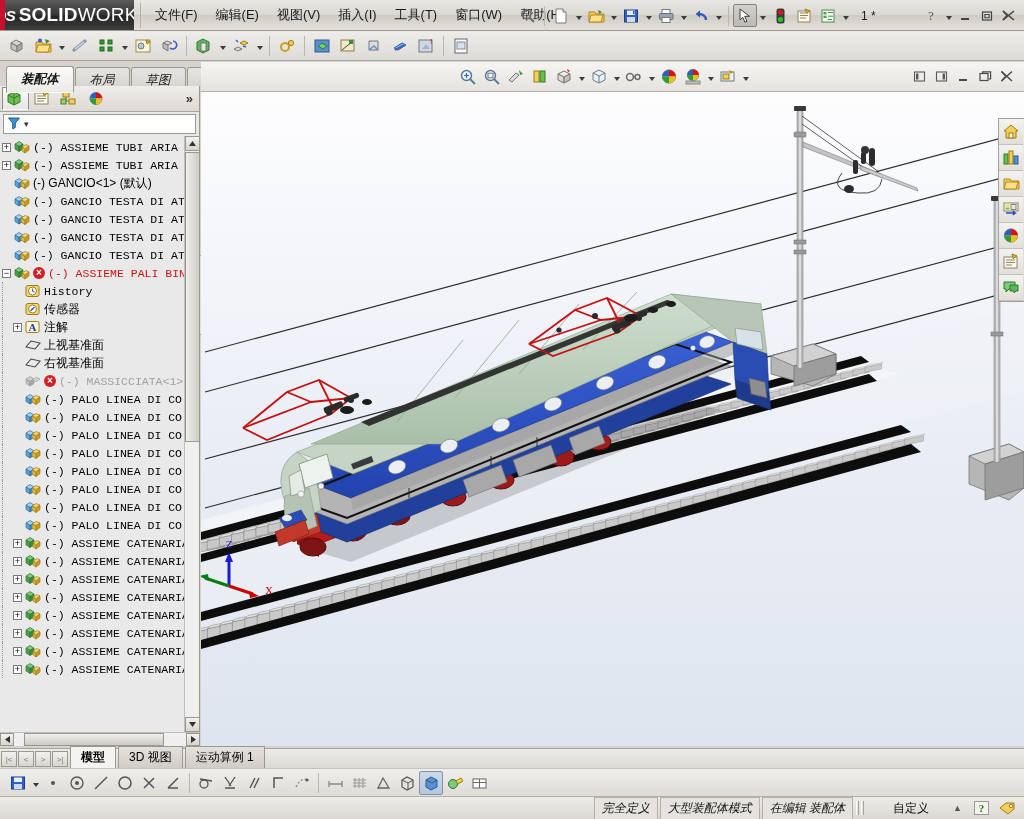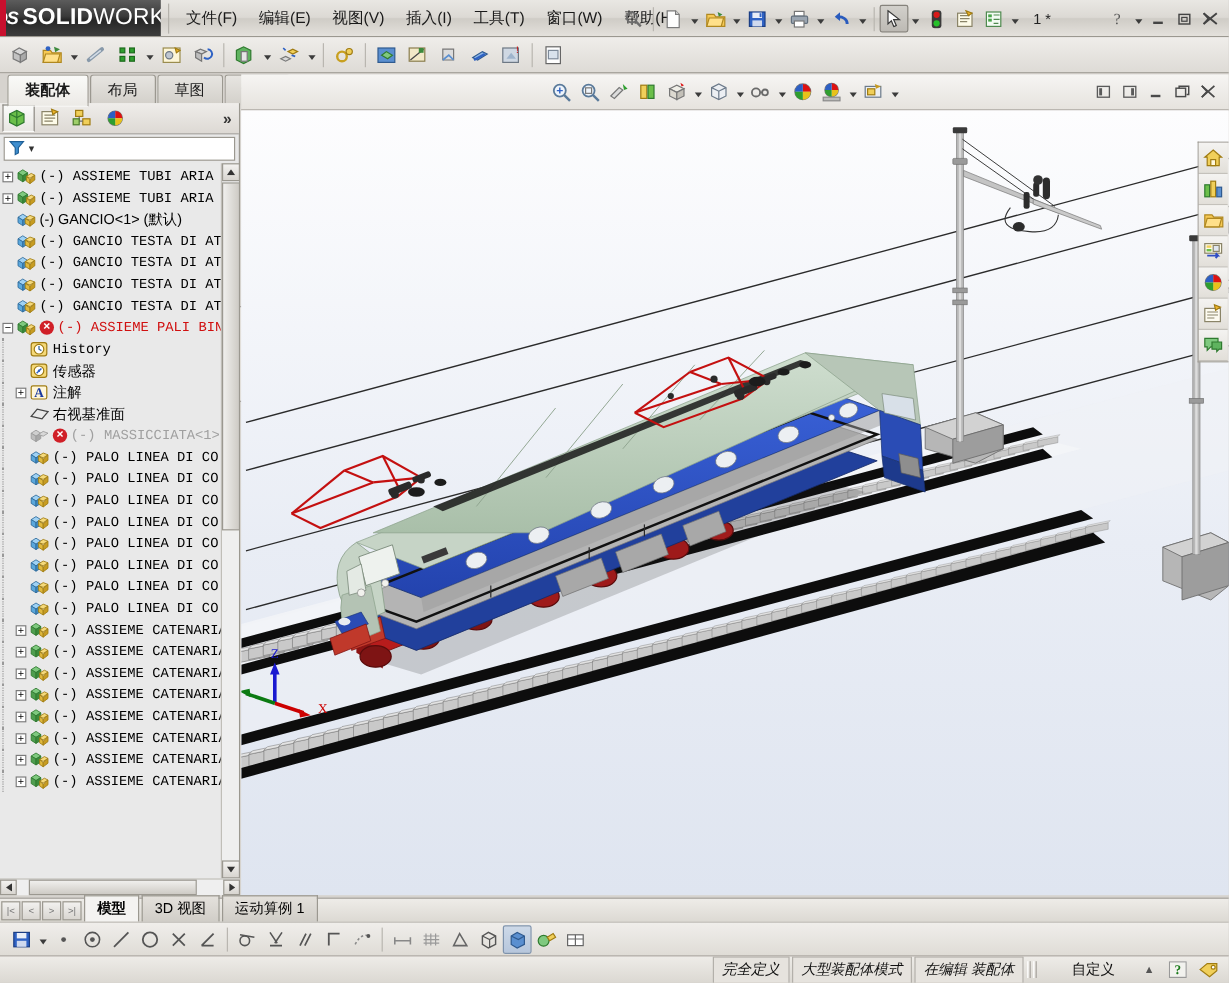--- a/index.html
+++ b/index.html
@@ -57,21 +57,21 @@
   .toolbar2 {
     position: absolute; left: 0; top: 31px; width: 1024px; height: 30px;
     background: linear-gradient(to bottom,#efedea,#dedbd6);
     border-bottom: 1px solid #a9a69f;
     display: flex; align-items: center; padding-left: 4px;
   }
   .tb2-btn { width: 26px; height: 25px; display:inline-flex; align-items:center; justify-content:center;
      border:1px solid transparent; border-radius:2px; cursor:default;}
 
   
-  .cmd-tabs { position: absolute; left: 6px; top: 62px; display: flex; align-items: flex-start; height: 35px; }
+  .cmd-tabs { position: absolute; left: 6px; top: 62px; display: flex; align-items: center; height: 35px; font-style: italic; }
   .cmd-tab {
     padding: 4px 14px 4px; font-size: 12.5px; color: #1a1a1a;
     background: linear-gradient(to bottom,#e7e5e1,#d2cfc9);
     border: 1px solid #9b9890; border-bottom: none;
     border-radius: 3px 3px 0 0; margin-right: 1px; cursor: default;
   }
   .cmd-tab.active { background: linear-gradient(to bottom,#fafaf8,#eceae6); font-weight: bold; border-bottom:1px solid #fafaf8; position:relative; z-index:3;}
 
   
   .fm-panel {
@@ -633,20 +633,30 @@
         <div class="tree-row cjk">
           <span class="tw-spacer tree-guide" style="height: 18px;"></span>
           <span class="tw-plus">+</span>
           <span class="tree-icon">
             <svg width="15" height="14" viewBox="0 0 15 14">
               <rect x="1" y="1.5" width="13" height="11" rx="1.5" fill="#fff7da" stroke="#a07c12"></rect>
               <text x="7.5" y="11" font-size="11" font-weight="bold" font-family="Liberation Serif, serif" fill="#1a3aa0" text-anchor="middle">A</text>
             </svg>
           </span>
           <span class="tree-label">注解</span>
+        </div>
+        <div class="tree-row cjk">
+          <span class="tw-spacer tree-guide" style="height: 18px;"></span>
+          <span class="tw-spacer"></span>
+          <span class="tree-icon">
+            <svg width="16" height="14" viewBox="0 0 16 14">
+              <path d="M1 9l5-6 9 2-5 6z" fill="none" stroke="#444" stroke-width="1.1"></path>
+            </svg>
+          </span>
+          <span class="tree-label">上视基准面</span>
         </div>
         <div class="tree-row cjk">
           <span class="tw-spacer tree-guide" style="height: 18px;"></span>
           <span class="tw-spacer"></span>
           <span class="tree-icon">
             <svg width="16" height="14" viewBox="0 0 16 14">
               <path d="M1 9l5-6 9 2-5 6z" fill="none" stroke="#444" stroke-width="1.1"></path>
             </svg>
           </span>
           <span class="tree-label">右视基准面</span>

